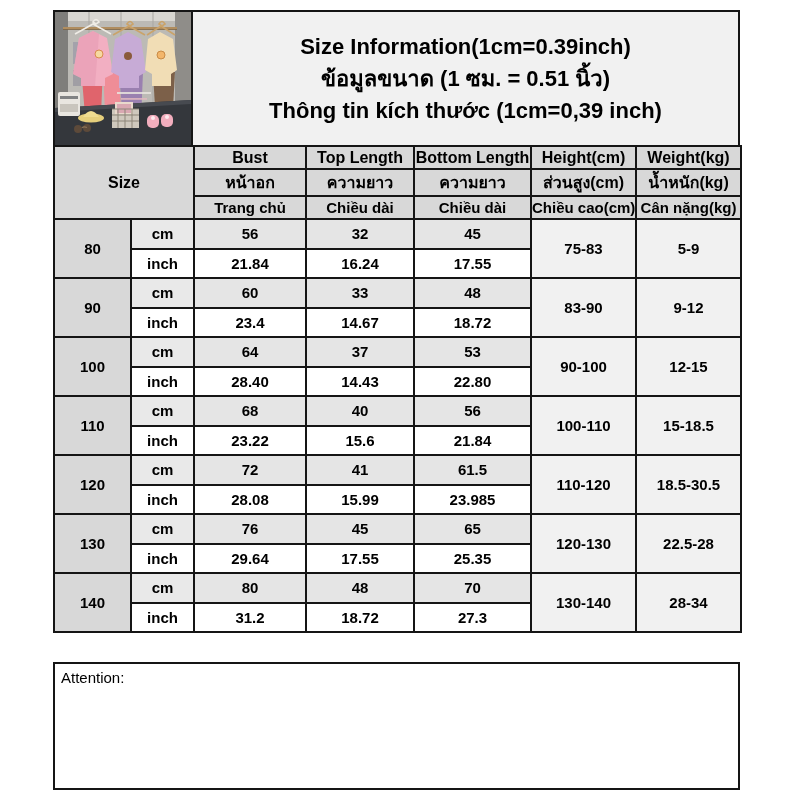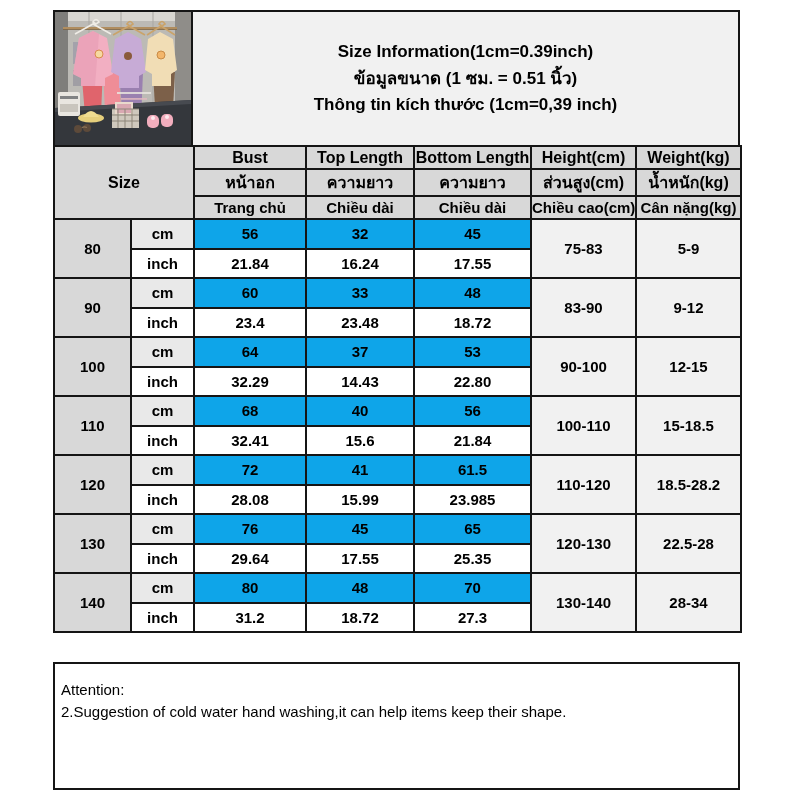--- a/index.html
+++ b/index.html
@@ -12,42 +12,42 @@
     position:absolute;left:53px;top:10px;width:140px;height:137px;
     border:2px solid #151515;box-sizing:border-box;overflow:hidden;background:#b9b7b2;
   }
   .photo-box svg{display:block;width:100%;height:100%;}
   .title-box{
     position:absolute;left:191px;top:10px;width:549px;height:137px;
     background:#f1f1f1;border:2px solid #151515;box-sizing:border-box;
     display:flex;flex-direction:column;justify-content:center;align-items:center;
     gap:7px;text-align:center;
   }
-  .title-line{font-size:17px;font-weight:bold;line-height:1.15;text-align:right;}
+  .title-line{font-size:22px;font-weight:bold;line-height:1.15;text-align:right;}
   table.size-table{
     position:absolute;left:53px;top:145px;width:687px;
     border-collapse:collapse;table-layout:fixed;
   }
   table.size-table td{
     border:2px solid #151515;text-align:center;vertical-align:middle;
     font-weight:bold;padding:0;overflow:hidden;white-space:nowrap;
   }
   tr.h td{height:21px;font-size:16px;background:#d8d8d8;}
   tr.h3 td{font-size:15px;margin-top:28px;}
   td.size-big{font-size:28px;background:#d8d8d8;}
   tr.d td{height:27.5px;font-size:15px;}
-  tr.cm-row td{background:#0ea5e9;}
+  tr.cm-row td{background:#e5e5e5;}
   tr.in-row td{background:#ffffff;}
   td.size-cell{background:#d8d8d8 !important;font-size:15px;}
   td.unit-cm{background:#e9e9e9 !important;}
   td.merged{background:#f1f1f1 !important;}
   .attention-box{
     position:absolute;left:53px;top:662px;width:687px;height:128px;
     border:2px solid #151515;box-sizing:border-box;background:#ffffff;
-    padding:15px 6px 0 6px;font-size:15px;line-height:1.45;
+    padding:3px 6px 0 6px;font-size:15px;line-height:1.45;
   }
   .attention-box p{margin:0;}
 </style>
 </head>
 <body>
 
 <div class="photo-box">
   <svg viewBox="0 0 136 133" aria-hidden="true">
     <rect width="136" height="133" fill="#bcbab5"></rect>
     <rect x="0" y="0" width="13" height="133" fill="#7f7e7b"></rect>
@@ -169,64 +169,64 @@
       <td class="unit-cm">cm</td>
       <td>60</td>
       <td>33</td>
       <td>48</td>
       <td class="merged" rowspan="2">83-90</td>
       <td class="merged" rowspan="2">9-12</td>
     </tr>
     <tr class="d in-row">
       <td>inch</td>
       <td>23.4</td>
-      <td>23.48</td>
+      <td>14.67</td>
       <td>18.72</td>
     </tr>
 
     <tr class="d cm-row">
       <td class="size-cell" rowspan="2">100</td>
       <td class="unit-cm">cm</td>
       <td>64</td>
       <td>37</td>
       <td>53</td>
       <td class="merged" rowspan="2">90-100</td>
       <td class="merged" rowspan="2">12-15</td>
     </tr>
     <tr class="d in-row">
       <td>inch</td>
-      <td>32.29</td>
+      <td>28.40</td>
       <td>14.43</td>
       <td>22.80</td>
     </tr>
 
     <tr class="d cm-row">
       <td class="size-cell" rowspan="2">110</td>
       <td class="unit-cm">cm</td>
       <td>68</td>
       <td>40</td>
       <td>56</td>
       <td class="merged" rowspan="2">100-110</td>
       <td class="merged" rowspan="2">15-18.5</td>
     </tr>
     <tr class="d in-row">
       <td>inch</td>
-      <td>32.41</td>
+      <td>23.22</td>
       <td>15.6</td>
       <td>21.84</td>
     </tr>
 
     <tr class="d cm-row">
       <td class="size-cell" rowspan="2">120</td>
       <td class="unit-cm">cm</td>
       <td>72</td>
       <td>41</td>
       <td>61.5</td>
       <td class="merged" rowspan="2">110-120</td>
-      <td class="merged" rowspan="2">18.5-28.2</td>
+      <td class="merged" rowspan="2">18.5-30.5</td>
     </tr>
     <tr class="d in-row">
       <td>inch</td>
       <td>28.08</td>
       <td>15.99</td>
       <td>23.985</td>
     </tr>
 
     <tr class="d cm-row">
       <td class="size-cell" rowspan="2">130</td>
@@ -257,14 +257,13 @@
       <td>inch</td>
       <td>31.2</td>
       <td>18.72</td>
       <td>27.3</td>
     </tr>
   </tbody>
 </table>
 
 <div class="attention-box">
   <p>Attention:</p>
-  <p>2.Suggestion of cold water hand washing,it can help items keep their shape.</p>
 </div>
 
 </body></html>

